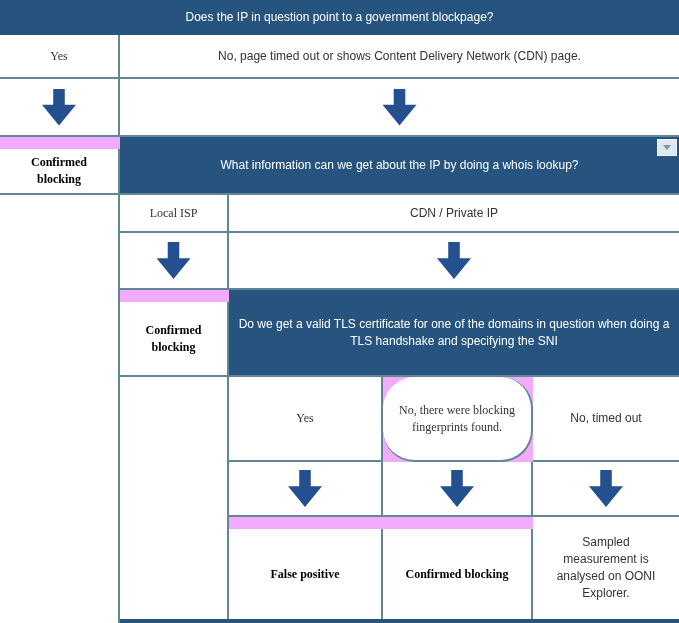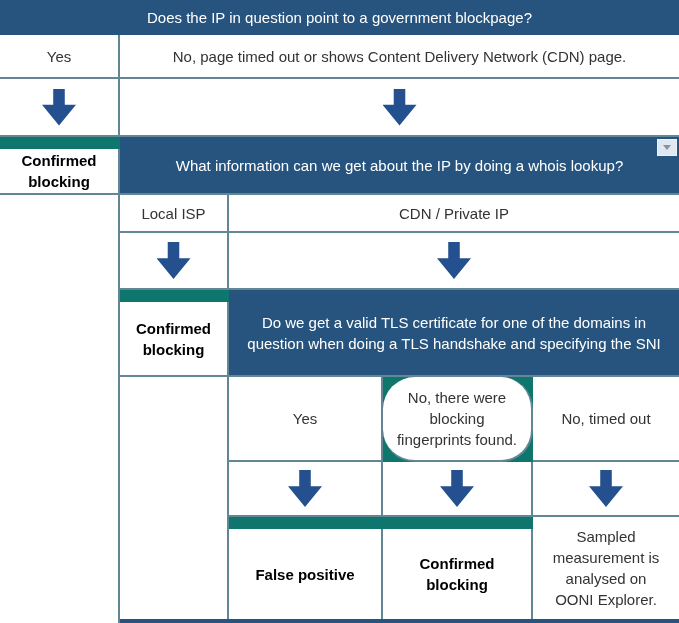--- a/index.html
+++ b/index.html
@@ -9,34 +9,34 @@
     --body:#333333;
   }
   html,body{margin:0;padding:0;background:#fff;}
   .table{
     position:relative;
     width:679px;height:623px;
     display:grid;
     grid-template-columns:120px 109px 154px 150px 146px;
     grid-template-rows:35px 44px 58px 58px 38px 57px 87px 85px 55px 102px 4px;
     font-family:"Liberation Sans",sans-serif;
-    font-size:15px;
+    font-size:12px;
     color:var(--body);
-    background:#0f766e;
+    background:#f0abfc;
     overflow:hidden;
   }
   .cell{
     display:flex;align-items:center;justify-content:center;
     text-align:center;background:#fff;line-height:1.4;
     box-sizing:border-box;
   }
   .s3{grid-column:span 3;}
   .s4{grid-column:span 4;}
   .s5{grid-column:span 5;}
-  .br{border-right:2px solid var(--border);}
+  .br{border-right:2px solid var(--border);font-family:Liberation Serif, serif;}
   .bb{border-bottom:2px solid var(--border);}
   .navy{background:var(--navy);color:#fff;}
   .em{font-weight:bold;color:#000;margin-top:12px;}
   .pad8{padding:16px 8px;}
   .pad12{padding:0 12px;border-radius:32px;}
   .pad14{padding:8px 14px;}
   .pad20{padding:0 20px;}
   .rel{position:relative;}
   .arrow{
     width:34px;height:37px;background:var(--arrow);

